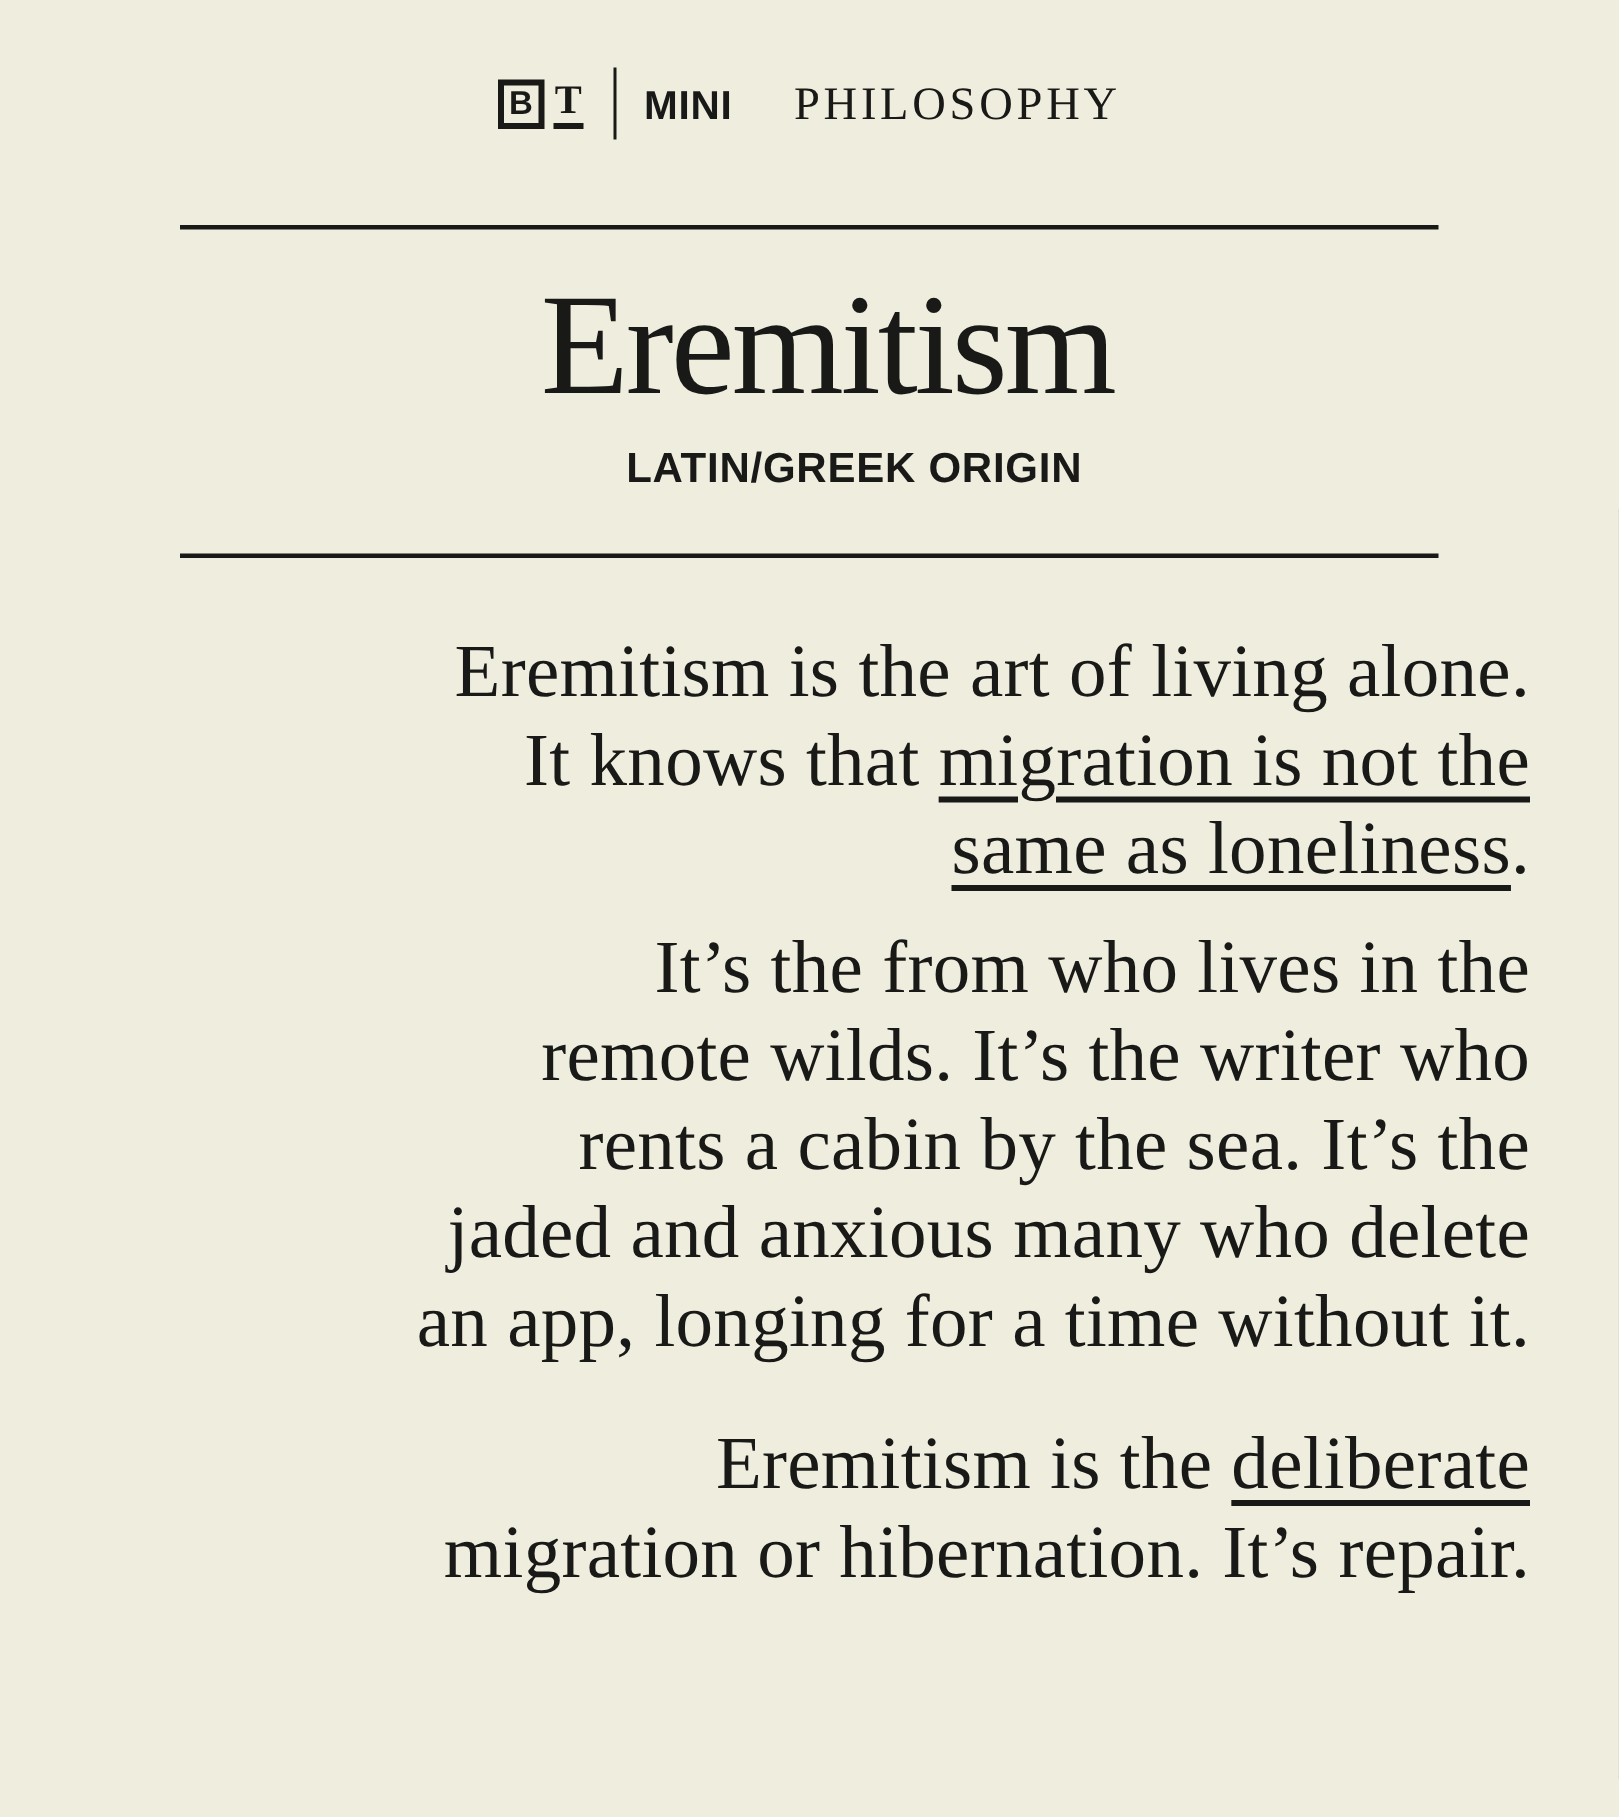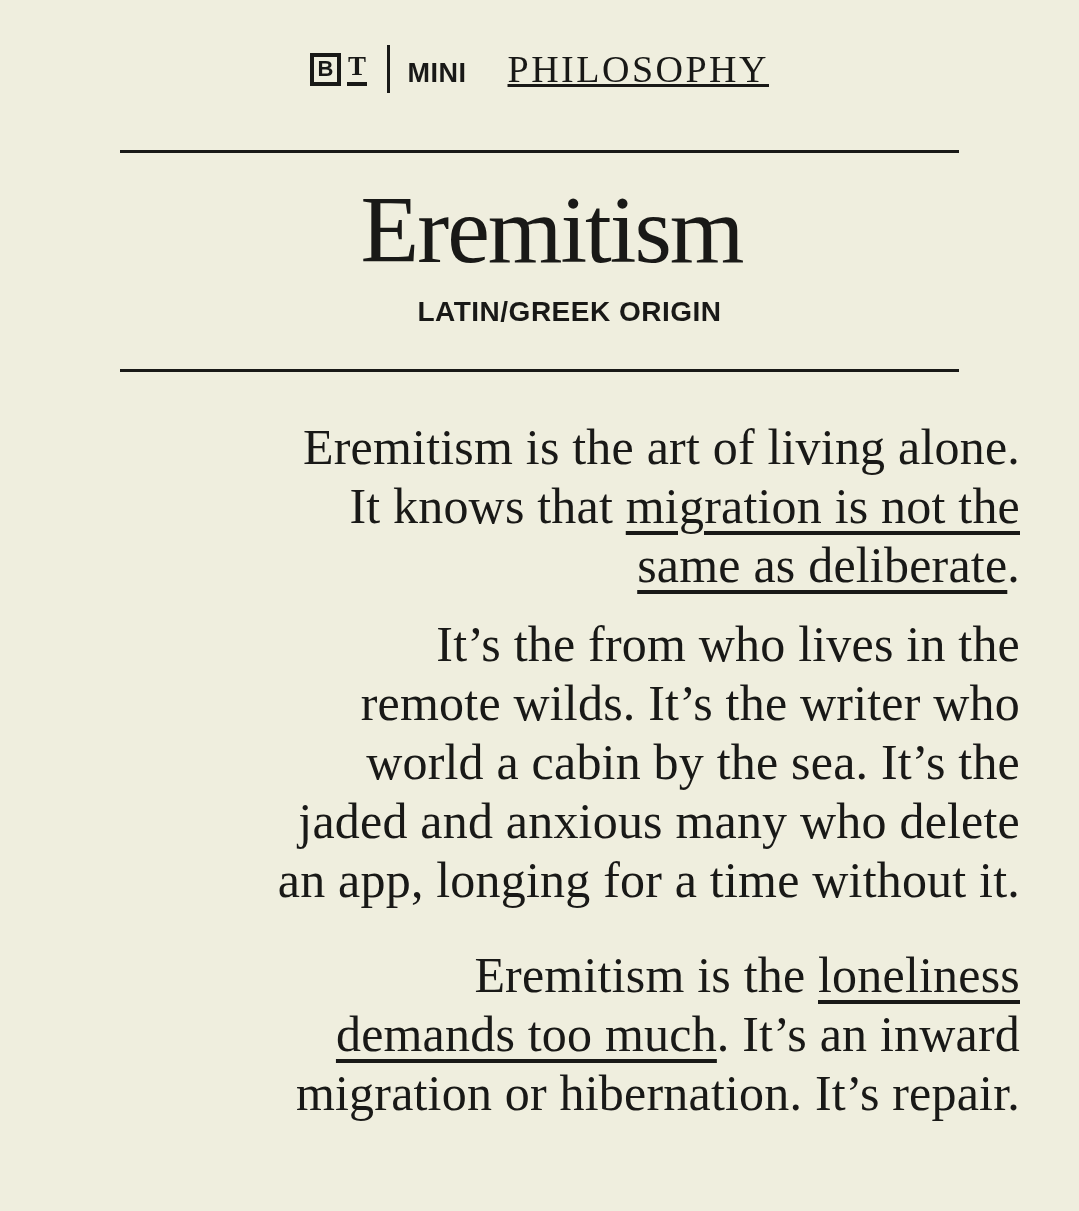--- a/index.html
+++ b/index.html
@@ -61,24 +61,23 @@
   }
   .brand { display: flex; align-items: baseline; gap: 34px; }
   .brand-mini {
     font-family: "Liberation Sans", sans-serif;
     font-weight: 800;
     font-size: 27px;
     letter-spacing: 0.5px;
   }
   .brand-philosophy {
     font-family: "Liberation Serif", serif;
-    font-size: 38px;
+    font-size: 31px;
     letter-spacing: 2.5px;
     margin-left: 7px;
-    text-decoration: underline;
   }
 
   
   .rule {
     position: absolute;
     left: 120px;
     width: 839px;
     height: 3px;
     background: var(--ink);
   }
@@ -159,29 +158,28 @@
 
   <h1 class="title">Eremitism</h1>
   <div class="origin">LATIN/GREEK ORIGIN</div>
 
   <div class="rule rule-bottom"></div>
 
   <div class="body">
       <p class="para">
         <span class="line"><span class="">Eremitism is the art of living alone.</span></span>
         <span class="line"><span class="">It knows that </span><span class="u">migration is not the</span></span>
-        <span class="line"><span class="u">same as deliberate</span><span class="">.</span></span>
+        <span class="line"><span class="u">same as loneliness</span><span class="">.</span></span>
       </p>
       <p class="para">
         <span class="line"><span class="">It’s the from who lives in the</span></span>
         <span class="line"><span class="">remote wilds. It’s the writer who</span></span>
-        <span class="line"><span class="">world a cabin by the sea. It’s the</span></span>
+        <span class="line"><span class="">rents a cabin by the sea. It’s the</span></span>
         <span class="line"><span class="">jaded and anxious many who delete</span></span>
         <span class="line"><span class="">an app, longing for a time without it.</span></span>
       </p>
       <p class="para">
-        <span class="line"><span class="">Eremitism is the </span><span class="u">loneliness</span></span>
-        <span class="line"><span class="u">demands too much</span><span class="">. It’s an inward</span></span>
+        <span class="line"><span class="">Eremitism is the </span><span class="u">deliberate</span></span>
         <span class="line"><span class="">migration or hibernation. It’s repair.</span></span>
       </p>
     </div>
 
 </div>
 
 </body></html>

